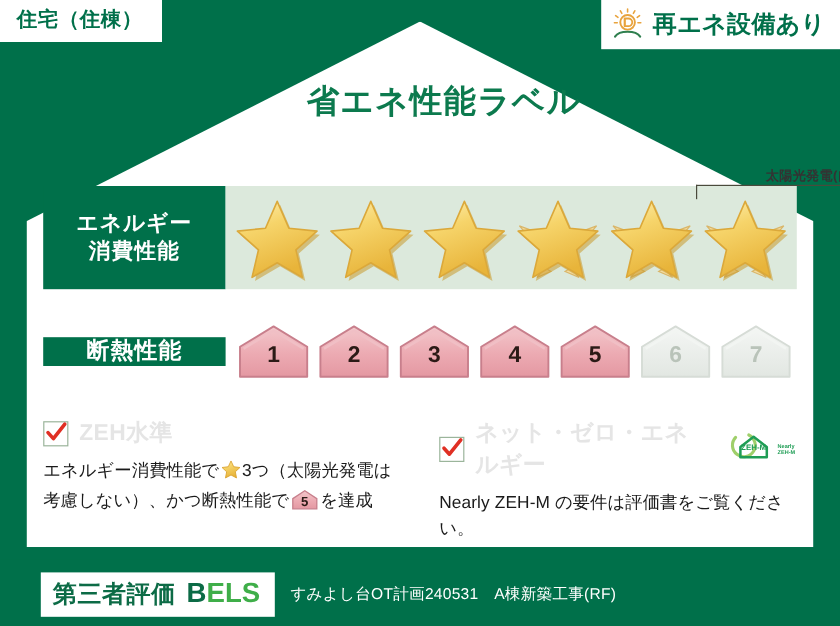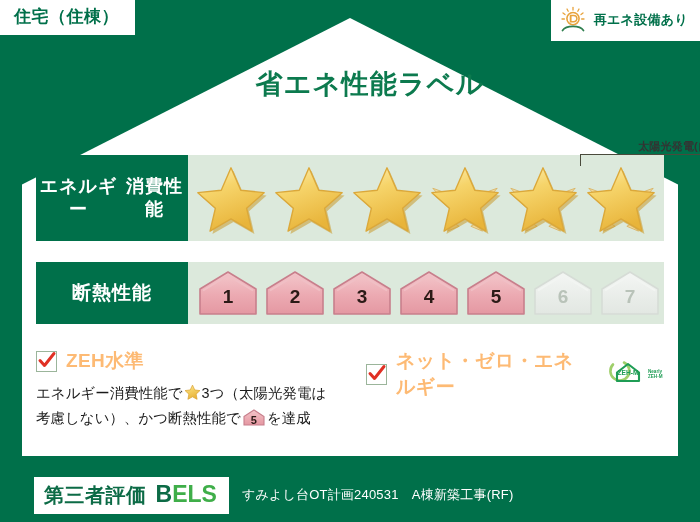--- a/index.html
+++ b/index.html
@@ -32,21 +32,21 @@
 
   
   .tag-renew{
     position:absolute;right:0px;top:0px;
     background:#ffffff;
     padding:6px 12px 7px 8px;
     display:flex;align-items:center;gap:7px;
     z-index:6;
   }
   .tag-renew .txt{
-    color:#00704a;font-weight:bold;font-size:13px;letter-spacing:.3px;
+    color:#00704a;font-weight:bold;font-size:20px;letter-spacing:.3px;
   }
   .sun-icon{width:28px;height:28px;display:block;}
 
   
   .title-wrap{
     position:absolute;left:0;right:0;top:62px;text-align:center;z-index:5;
   }
   .title-sub{
     color:#14704f;font-size:14.5px;font-weight:bold;letter-spacing:.6px;
   }
@@ -56,30 +56,30 @@
     padding-left:40px;
   }
 
   
   .row{
     position:absolute;display:flex;align-items:stretch;
     z-index:5;
   }
   .row-label{
     width:152px;background:#00704a;color:#fff;
-    display:flex;flex-direction:row;align-items:center;justify-content:center;
+    display:flex;flex-direction:column;align-items:center;justify-content:center;
     font-weight:bold;font-size:18px;line-height:1.3;letter-spacing:1px;
     text-align:center;
   }
   .row-body{
     flex:1;background:#dce9dc;position:relative;
   }
 
   #row-energy{left:36px;top:155px;width:628px;height:86px;}
-  #row-insul{left:36px;top:262px;width:628px;height:62px;}
+  #row-insul{left:36px;top:262px;width:628px;height:62px;align-items:center;}
   #row-insul .row-label{font-size:19px;}
 
   
   .stars{
     position:absolute;left:0;top:0;width:100%;height:100%;
     display:flex;align-items:center;justify-content:flex-start;
     padding-left:4px;box-sizing:border-box;
   }
   .star-cell{width:78px;height:86px;position:relative;flex:none;}
   .star-svg{position:absolute;left:50%;top:50%;transform:translate(-50%,-50%);}
@@ -124,21 +124,21 @@
   }
   .crit-col{flex:1;padding:0 12px 0 14px;box-sizing:border-box;}
   .crit-col.right{padding-left:18px;}
   .crit-head{display:flex;align-items:center;gap:9px;}
   .chk{
     width:19px;height:19px;border:1.6px solid #9bb59b;background:#fff;
     position:relative;flex:none;
   }
   .chk svg{position:absolute;left:-1px;top:-3px;}
   .crit-title{
-    color:#fdba74;font-size:19px;font-weight:bold;letter-spacing:.4px;
+    color:#e5e5e5;font-size:19px;font-weight:bold;letter-spacing:.4px;
   }
   .crit-body{
     margin-top:8px;font-size:14.4px;color:#1a1a1a;line-height:1.55;
     letter-spacing:.1px;
   }
   .inline-star{vertical-align:-3px;margin:0 1px;}
   .inline-badge{
     display:inline-block;vertical-align:-3px;width:22px;height:17px;
     position:relative;margin:0 2px;
   }
@@ -392,20 +392,21 @@
         <span class="zehm-logo">
           <svg width="62" height="28" viewBox="0 0 62 28">
             <path d="M9 6.5 A9.5 9.5 0 1 0 20 4.5" fill="none" stroke="#9fcf6a" stroke-width="2.6" stroke-linecap="round"></path>
             <path d="M13 14.5 L24 6 L35 14.5 L35 23 L13 23 Z" fill="none" stroke="#1f9d55" stroke-width="2.1" stroke-linejoin="round"></path>
             <text x="24" y="17.4" font-family="'Liberation Sans',sans-serif" font-size="6.6" font-weight="bold" fill="#1f9d55" text-anchor="middle">ZEH-M</text>
             <text x="44" y="15" font-family="'Liberation Sans',sans-serif" font-size="4.6" font-weight="bold" fill="#1f9d55">Nearly</text>
             <text x="44" y="20" font-family="'Liberation Sans',sans-serif" font-size="4.6" font-weight="bold" fill="#1f9d55">ZEH-M</text>
           </svg>
         </span>
       </div>
+      <div class="crit-body">Nearly ZEH-M の要件は評価書をご覧ください。</div>
     </div>
   </div>
 
   <div class="footer">
     <div class="bels-box">
       <span class="bels-jp">第三者評価</span>
       <span class="bels-en"><span class="b">B</span><span class="els">ELS</span></span>
     </div>
     <div class="bldg">すみよし台OT計画240531　A棟新築工事(RF)</div>
     <div class="eval">

